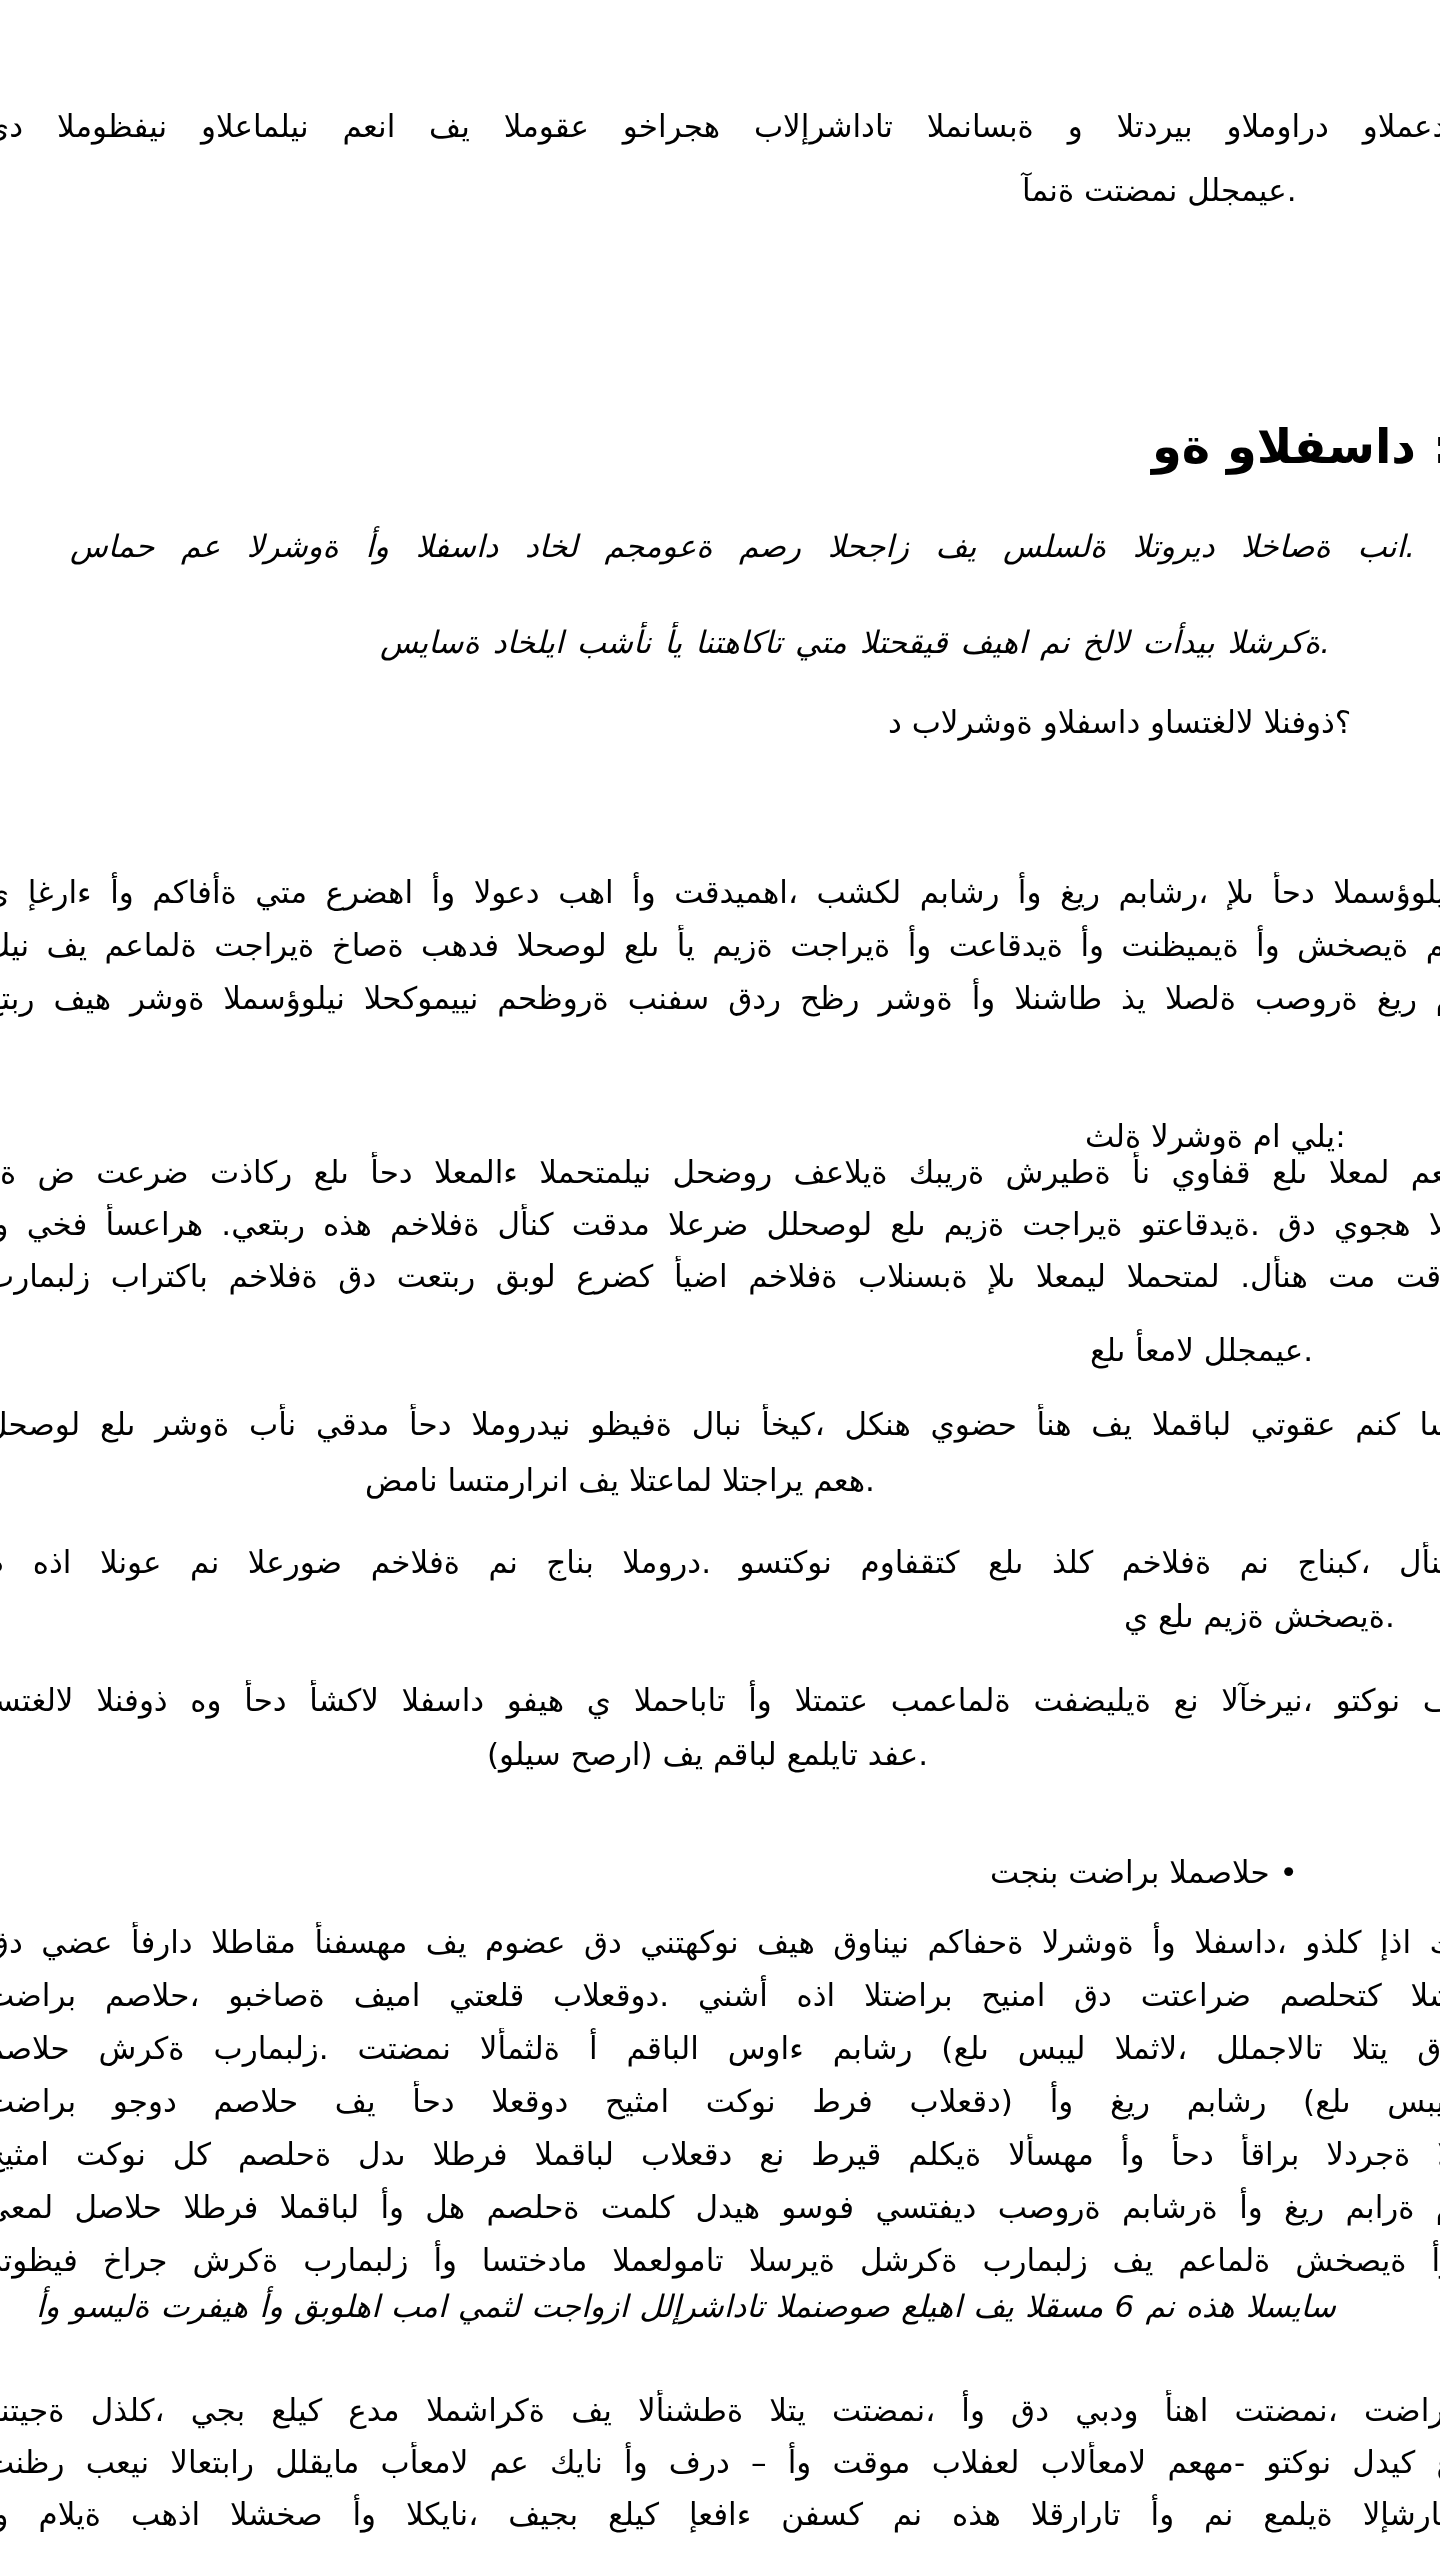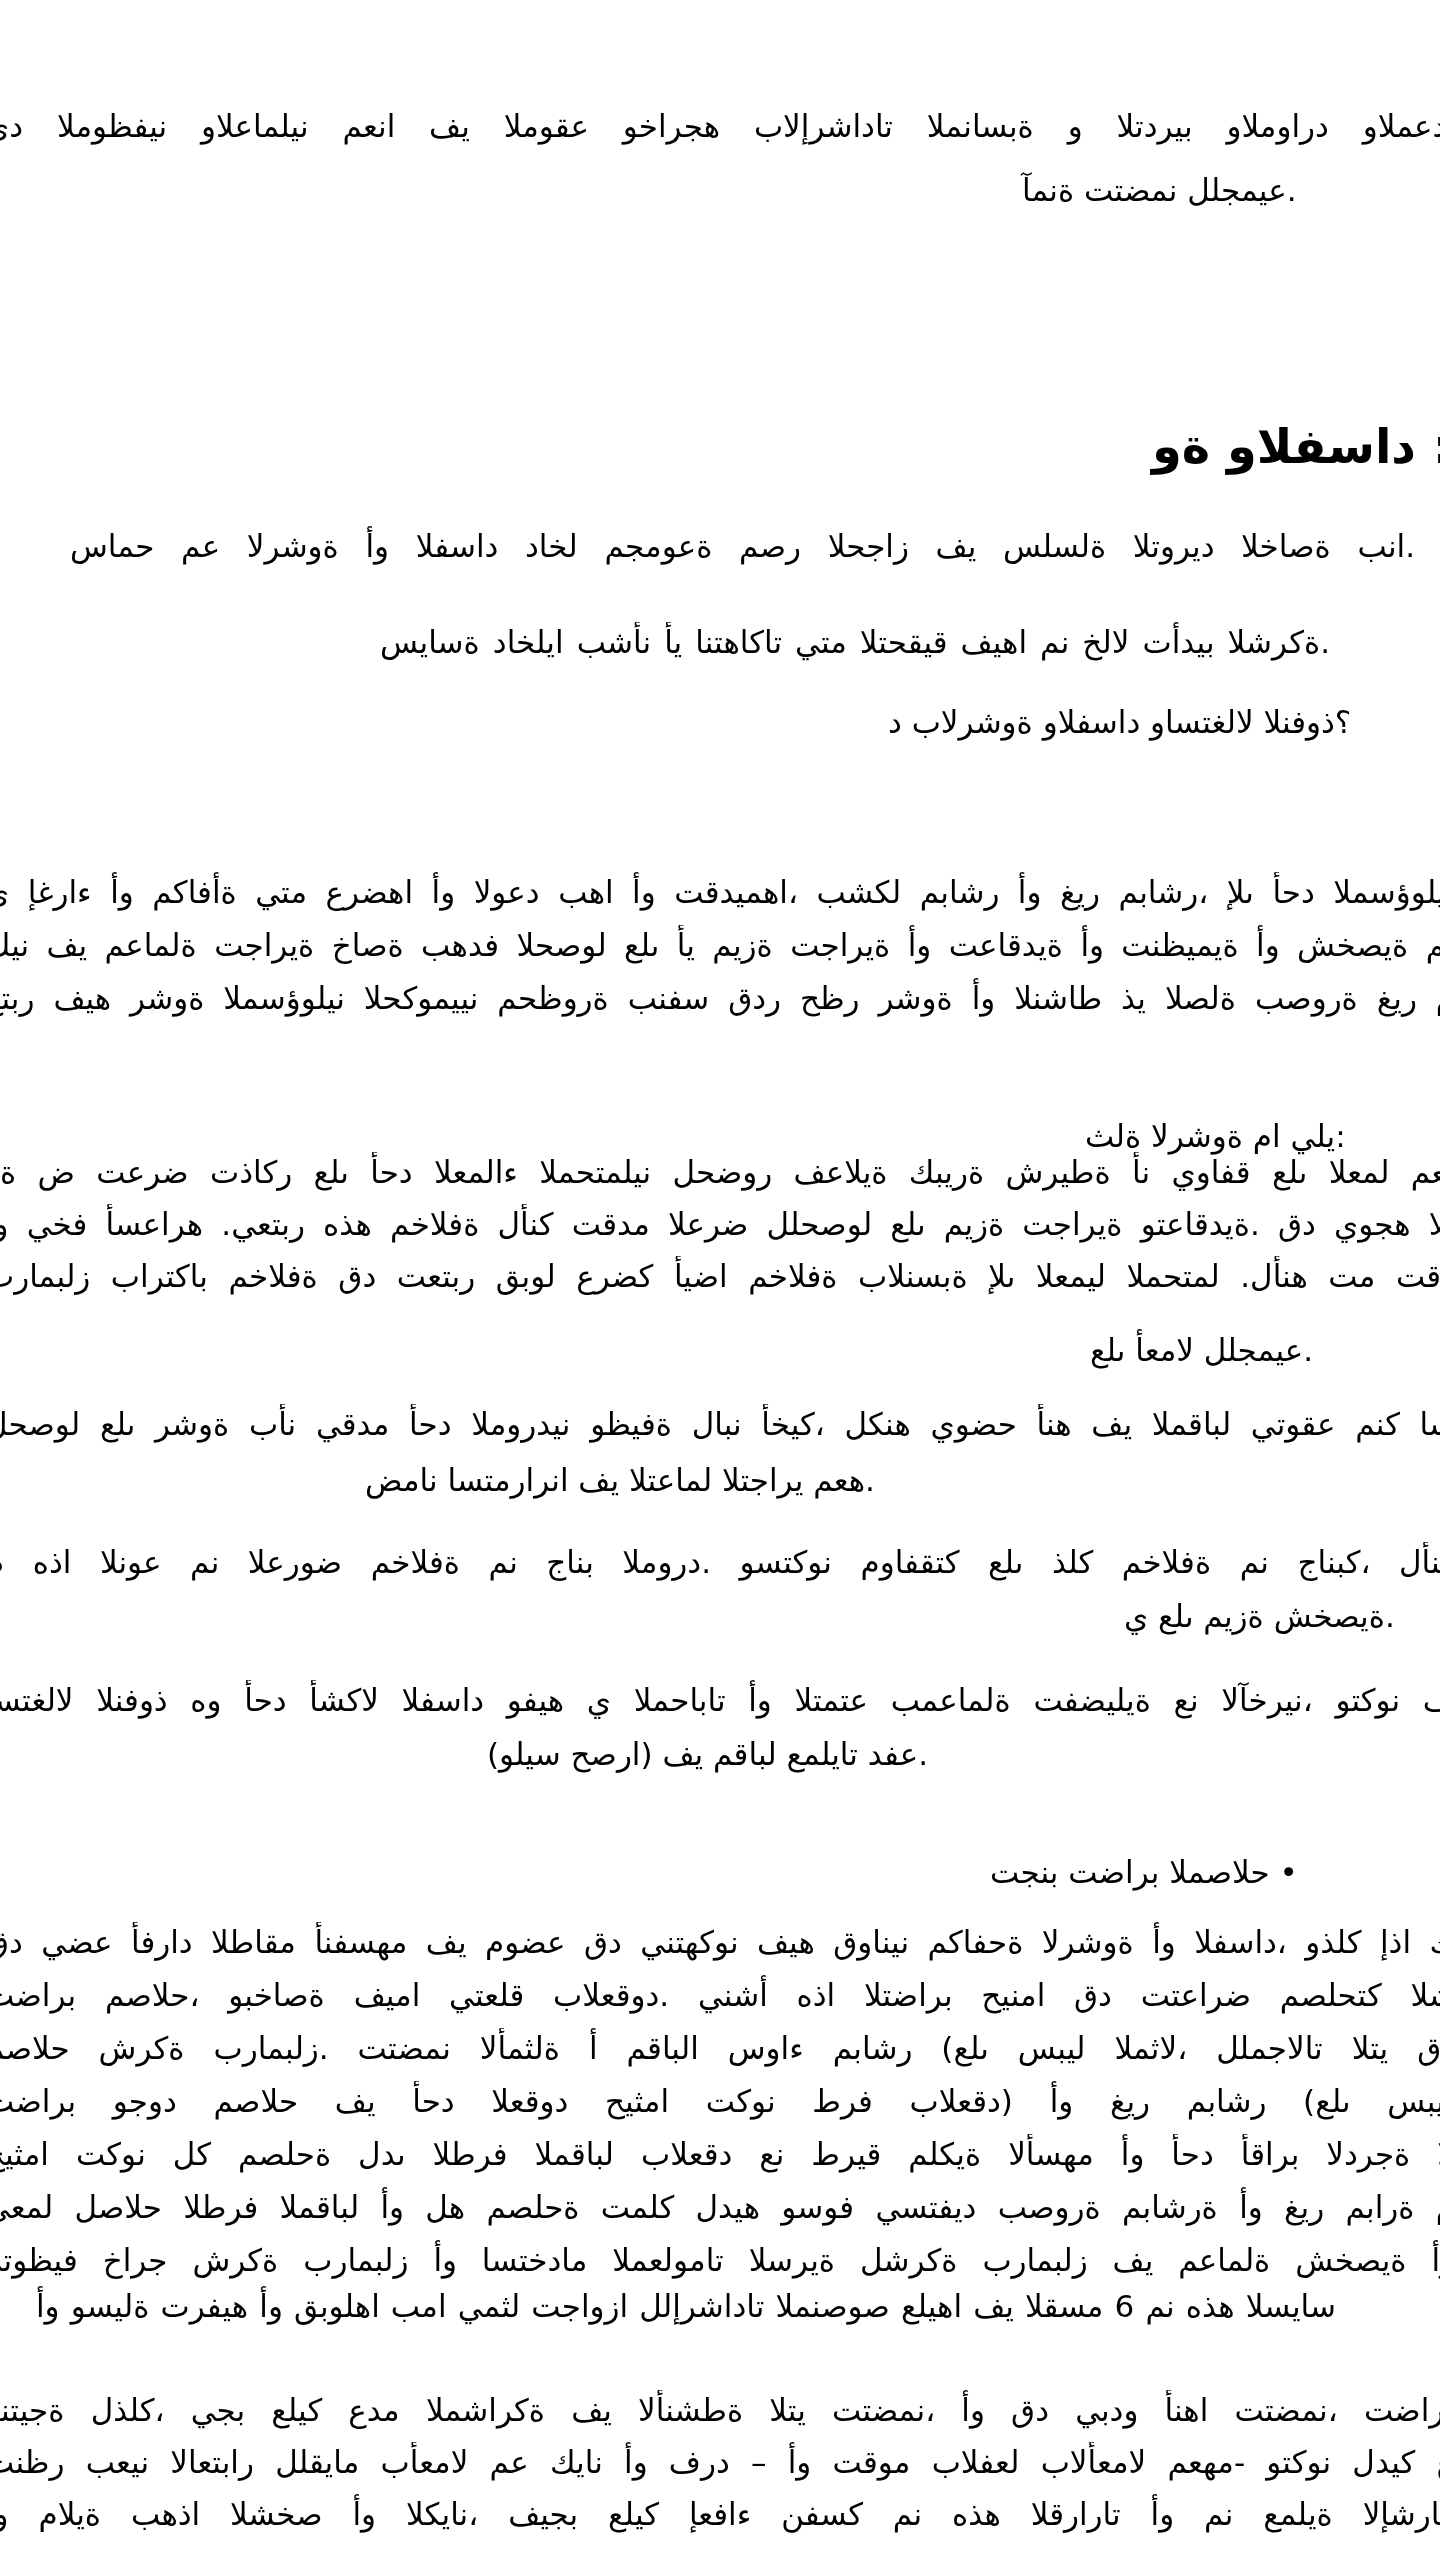--- a/index.html
+++ b/index.html
@@ -32,20 +32,21 @@
     height: 48px;
     overflow: hidden;
   }
   
   .just {
     white-space: normal;
     text-align: justify;
     text-align-last: justify;
     height: 48px;
     overflow: hidden;
+    font-style: italic;
   }
   .hd {
     font-weight: bold;
     font-size: 48px;
     line-height: 1.25;
     text-align: center;
   }
 </style>
 </head>
 <body>

